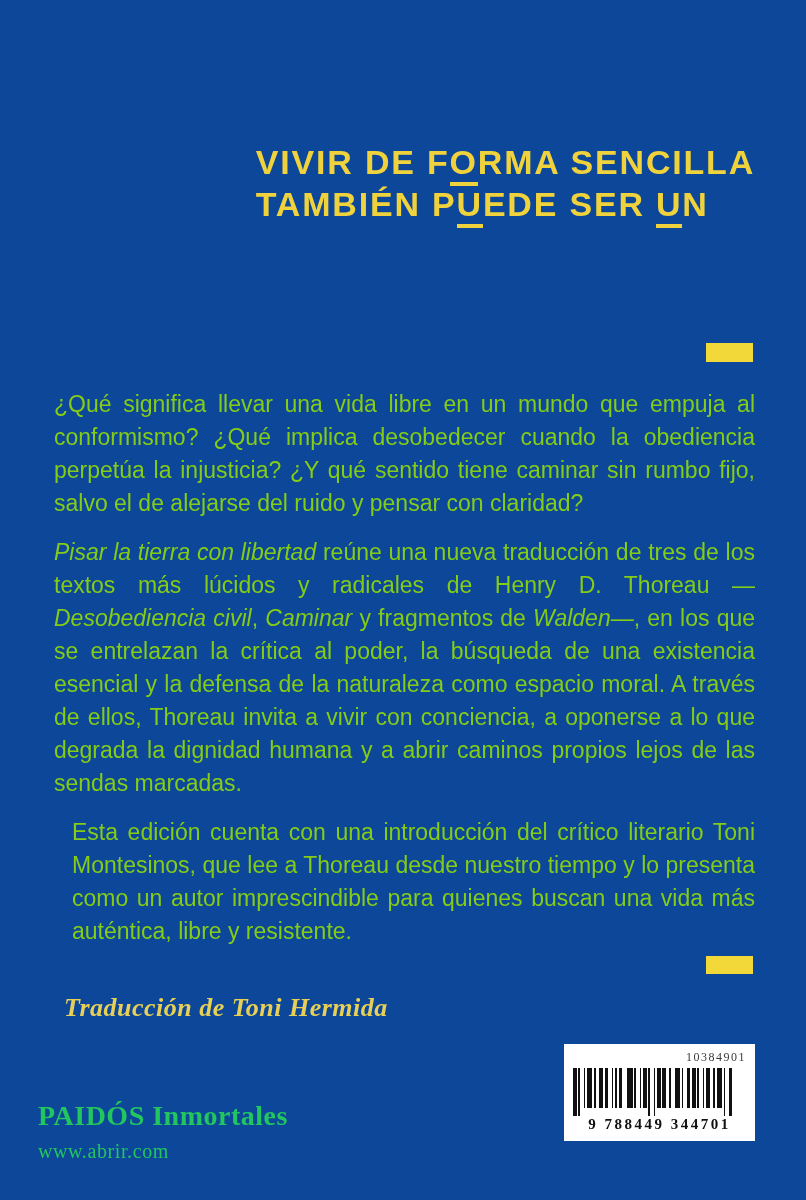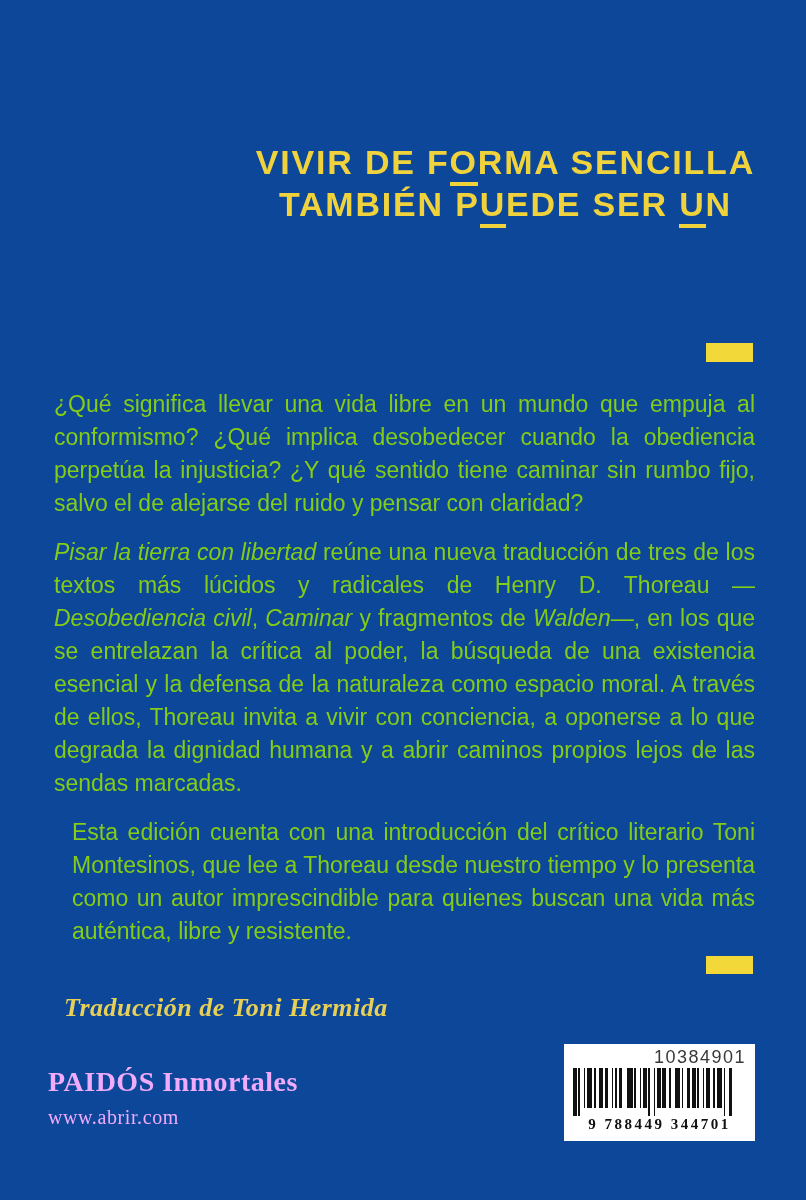--- a/index.html
+++ b/index.html
@@ -10,21 +10,21 @@
     background: #0c479a;
     overflow: hidden;
     font-family: "Liberation Sans", sans-serif;
   }
 
   
   .headline {
     position: absolute;
     top: 141px;
     right: 51px;
-    text-align: center;
+    text-align: left;
     color: #f0d23c;
     font-weight: bold;
     font-size: 34px;
     line-height: 42px;
     letter-spacing: 1.8px;
     white-space: nowrap;
   }
   .headline .ul {
     border-bottom: 4px solid currentColor;
     padding-bottom: 1px;
@@ -63,24 +63,23 @@
     font-style: italic;
     font-weight: bold;
     font-size: 26px;
     letter-spacing: 0.5px;
   }
 
   
   .publisher {
     position: absolute;
     left: 38px;
-    top: 1066px;
-    color: #f0abfc;
+    top: 1100px;
+    color: #22c55e;
     font-family: "Liberation Serif", serif;
-    margin-left: 10px;
   }
   .imprint {
     font-weight: bold;
     font-size: 28px;
     letter-spacing: 0.5px;
     margin-bottom: 7px;
   }
   .url {
     font-size: 20px;
     line-height: 24px;
@@ -94,24 +93,24 @@
     top: 1044px;
     width: 191px;
     height: 97px;
     background: #ffffff;
     box-sizing: border-box;
     padding: 5px 9px 4px 9px;
   }
   .barcode-number {
     text-align: right;
     color: #3a3a3a;
-    font-size: 18px;
+    font-size: 12px;
     letter-spacing: 1.5px;
     line-height: 16px;
-    font-family: Liberation Sans, sans-serif;
+    font-family: Liberation Serif, serif;
   }
   .barcode-bars {
     position: relative;
     height: 46px;
     margin-top: 3px;
     display: flex;
     align-items: flex-start;
   }
   .barcode-bars .bar { background: #111; height: 40px; }
   .barcode-bars .bar.tall { height: 48px; }

